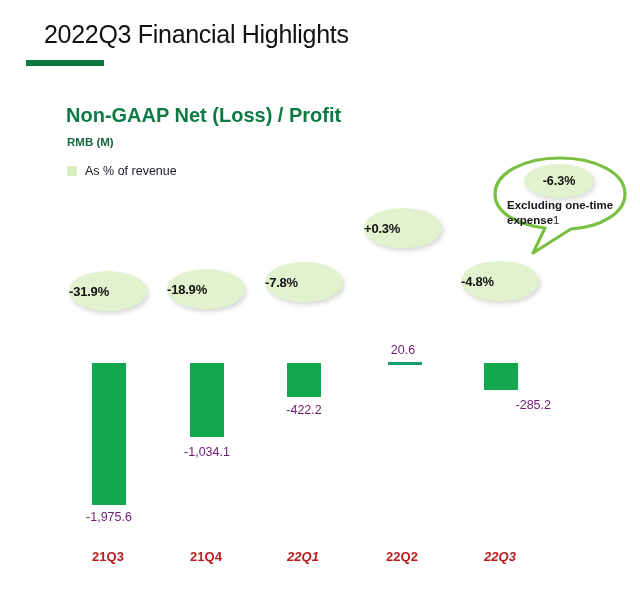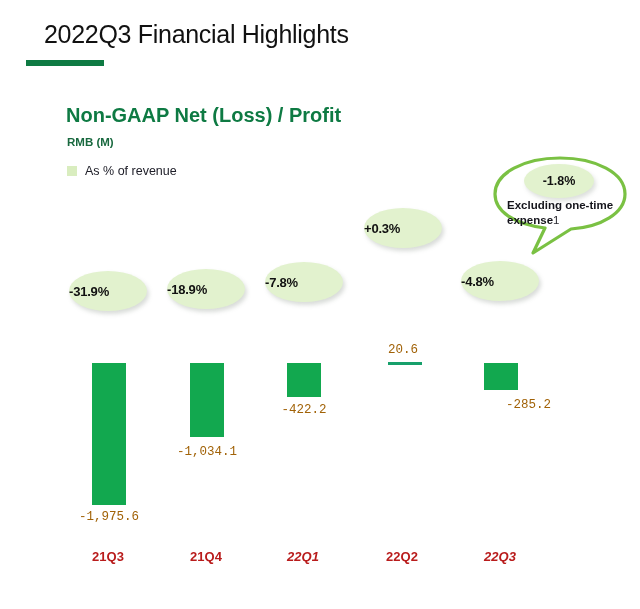--- a/index.html
+++ b/index.html
@@ -101,25 +101,24 @@
     pointer-events: auto;
   }
   .bar-thin {
     position: absolute;
     background: #17A06B;
     pointer-events: auto;
   }
   .bar-value {
     position: absolute;
     font-size: 12.5px;
-    color: #a16207;
+    color: #701a75;
     white-space: nowrap;
     text-align: center;
     pointer-events: auto;
-    font-family: Liberation Mono, monospace;
   }
   .cat-label {
     position: absolute;
     font-size: 13px;
     font-weight: bold;
     color: #b91c1c;
     white-space: nowrap;
     text-align: center;
     pointer-events: auto;
   }
@@ -221,20 +220,20 @@
     <svg width="135" height="100" viewBox="0 0 135 100">
       <path d="M 67 2
                C 103 2 132 17 132 38
                C 132 57 108 71 78 73
                L 40 97
                L 52 72
                C 20 68 2 55 2 38
                C 2 17 31 2 67 2 Z" fill="#ffffff" stroke="#7AC143" stroke-width="3.2" stroke-linejoin="round"></path>
     </svg>
     <div class="callout-pct">
-      <span>-1.8%</span>
+      <span>-6.3%</span>
     </div>
     <div class="callout-text">
       <span>Excluding one-time expense</span><span class="footnote-mark">1</span>
     </div>
   </div>
 
 </div>
 
 </body></html>

